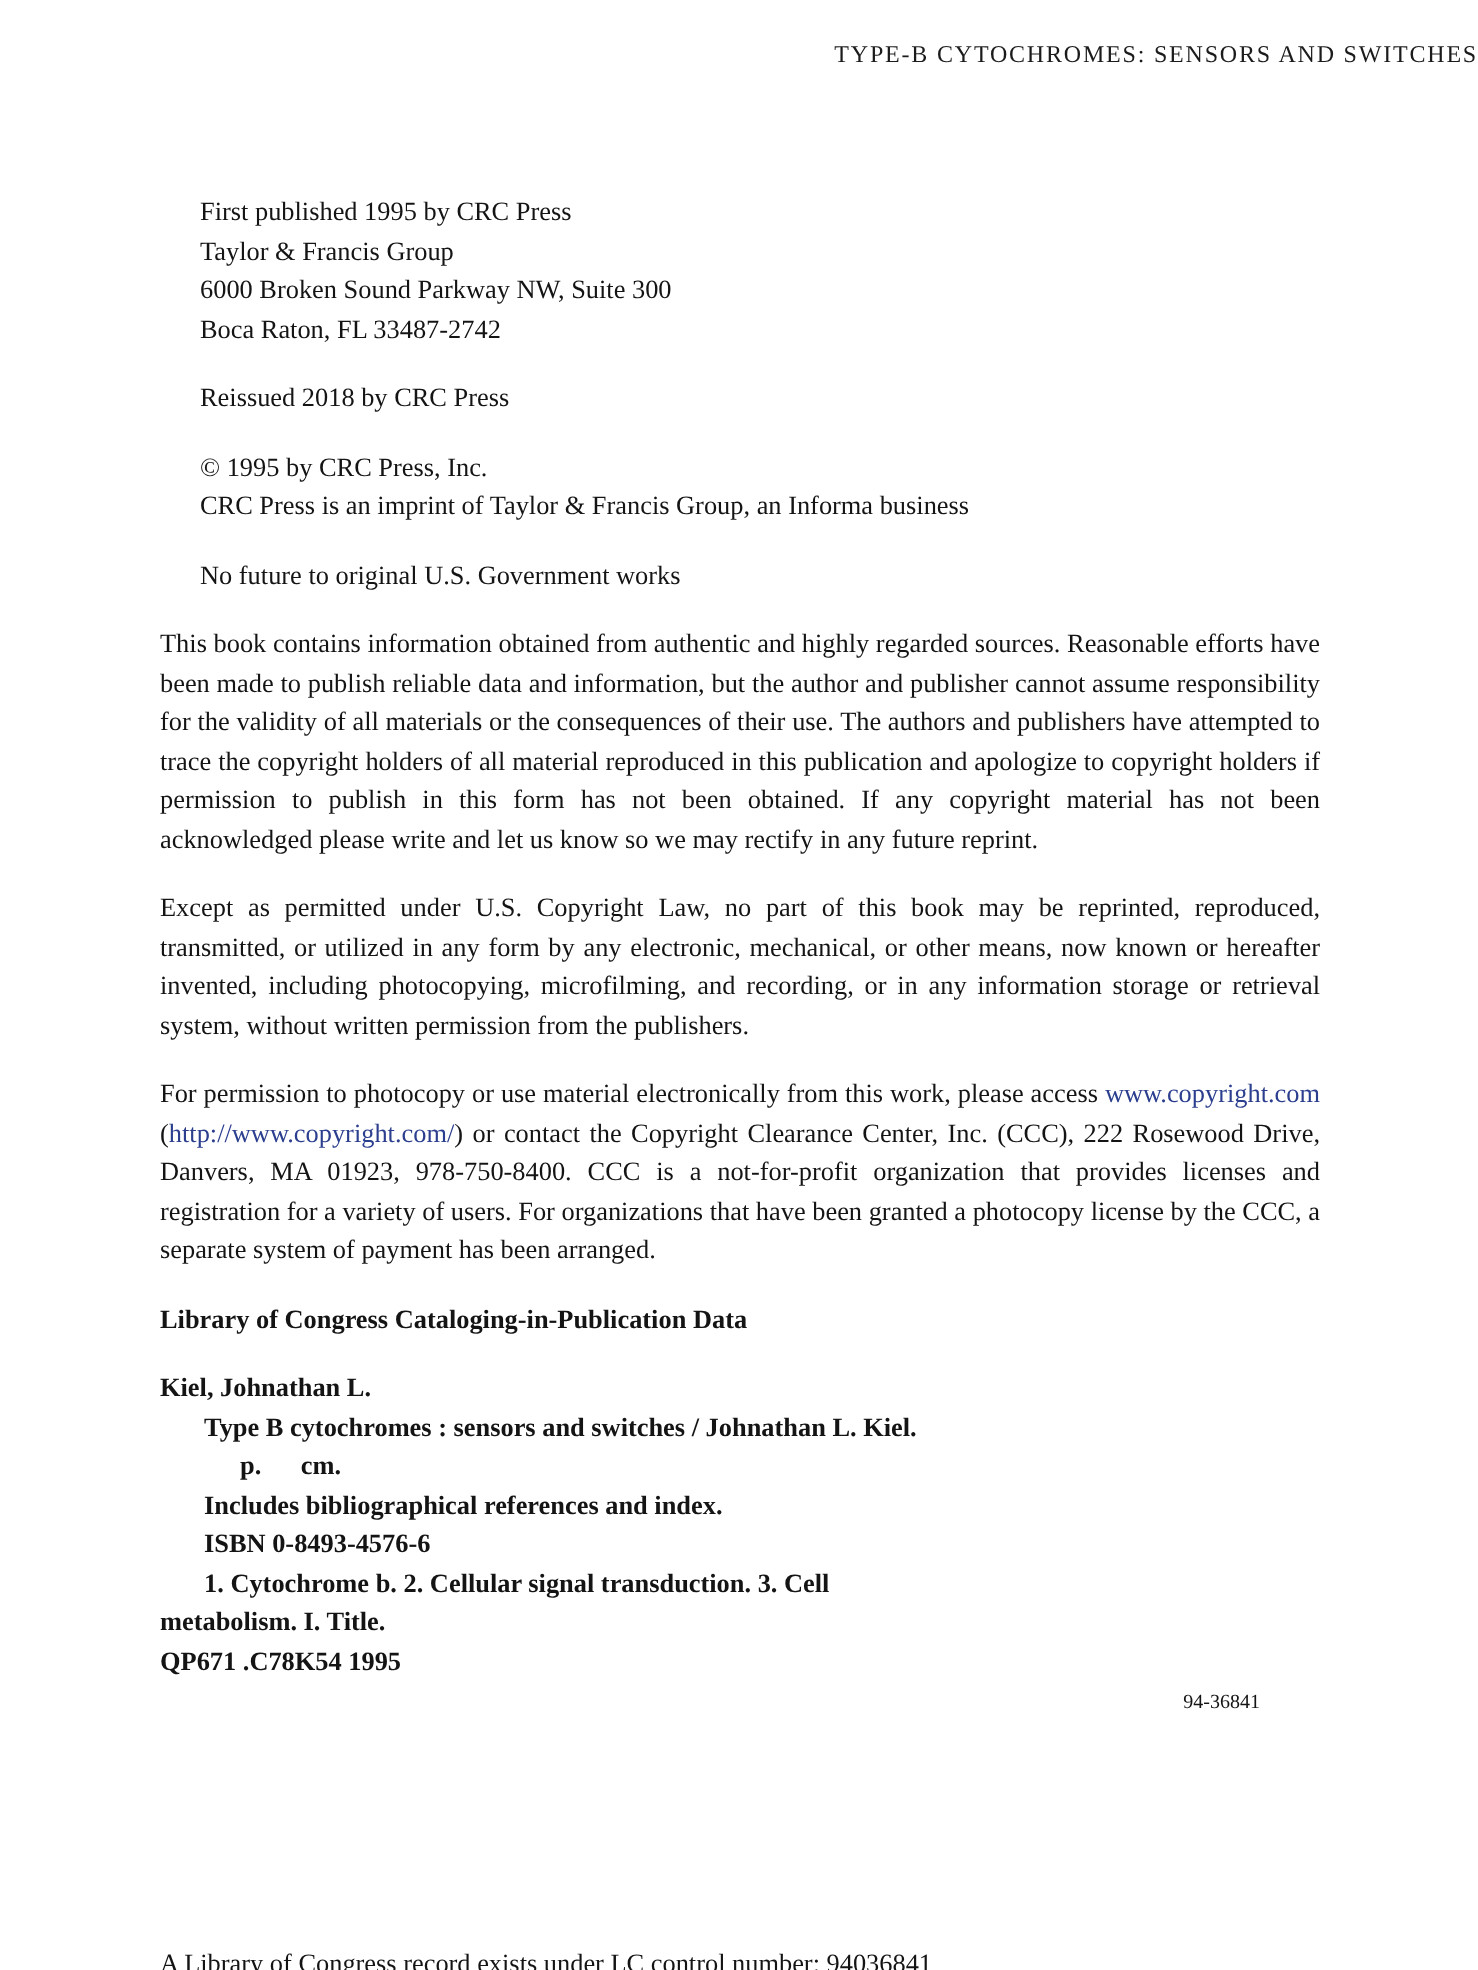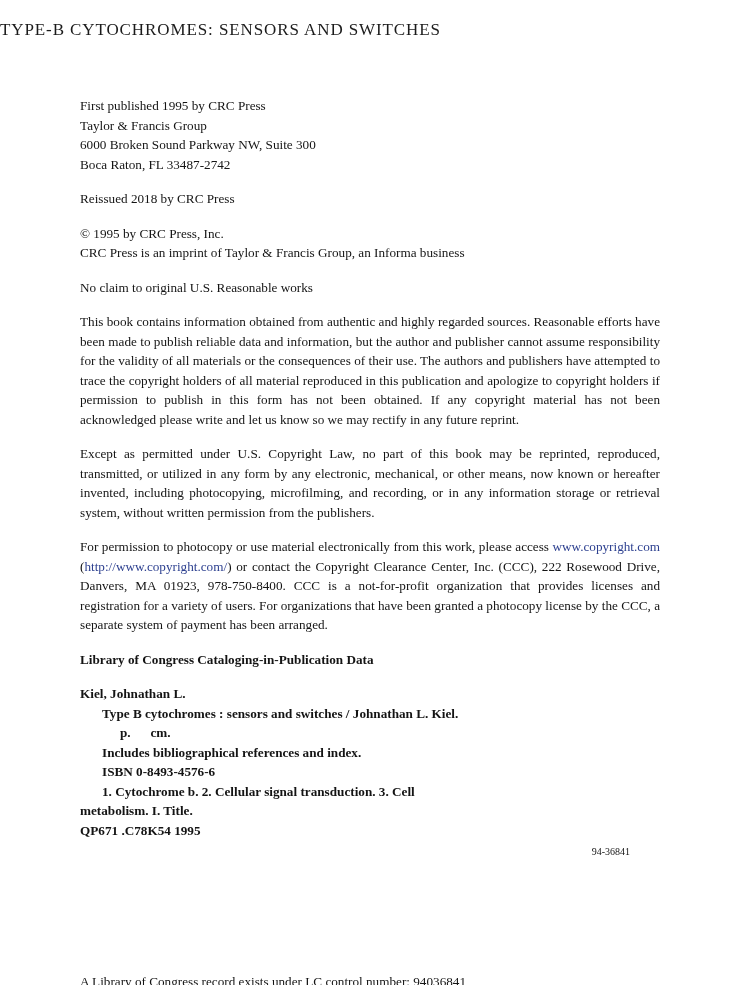--- a/index.html
+++ b/index.html
@@ -19,39 +19,40 @@
     position: absolute;
     left: 0; top: 0;
     width: 739px;
     height: 985px;
   }
   .running-head {
     position: absolute;
     left: 0;
     top: 20px;
     width: 739px;
-    text-align: left;
-    font-size: 17px;
+    text-align: right;
+    font-size: 12px;
     letter-spacing: 0.9px;
     color: #1b1b1b;
   }
   .content {
     position: absolute;
     left: 80px;
     top: 96px;
     width: 580px;
   }
   .block {
     font-size: 13.2px;
     line-height: 19.5px;
     margin-bottom: 15px;
   }
   .block .line {
     display: block;
     white-space: pre;
+    margin-left: 20px;
   }
   .justified {
     text-align: justify;
     text-align-last: left;
     font-size: 13.2px;
     line-height: 19.5px;
     margin-bottom: 15px;
   }
   .bold {
     font-weight: bold;
@@ -105,21 +106,21 @@
     <div class="block">
       <span class="line">Reissued 2018 by CRC Press</span>
     </div>
 
     <div class="block">
       <span class="line">© 1995 by CRC Press, Inc.</span>
       <span class="line">CRC Press is an imprint of Taylor &amp; Francis Group, an Informa business</span>
     </div>
 
     <div class="block">
-      <span class="line">No claim to original U.S. Reasonable works</span>
+      <span class="line">No future to original U.S. Government works</span>
     </div>
 
     <div class="justified">This book contains information obtained from authentic and highly regarded sources. Reasonable efforts have been made to publish reliable data and information, but the author and publisher cannot assume responsibility for the validity of all materials or the consequences of their use. The authors and publishers have attempted to trace the copyright holders of all material reproduced in this publication and apologize to copyright holders if permission to publish in this form has not been obtained. If any copyright material has not been acknowledged please write and let us know so we may rectify in any future reprint.</div>
 
     <div class="justified">Except as permitted under U.S. Copyright Law, no part of this book may be reprinted, reproduced, transmitted, or utilized in any form by any electronic, mechanical, or other means, now known or hereafter invented, including photocopying, microfilming, and recording, or in any information storage or retrieval system, without written permission from the publishers.</div>
 
     <div class="justified"><span>For permission to photocopy or use material electronically from this work, please access </span><a class="link" href="#">www.copyright.com</a><span> (</span><a class="link" href="#">http://www.copyright.com/</a><span>)</span><span> or contact the Copyright Clearance Center, Inc. (CCC), 222 Rosewood Drive, Danvers, MA 01923, 978-750-8400. CCC is a not-for-profit organization that provides licenses and registration for a variety of users. For organizations that have been granted a photocopy license by the CCC, a separate system of payment has been arranged.</span></div>
 
 
     <div class="block bold">Library of Congress Cataloging-in-Publication Data</div>

